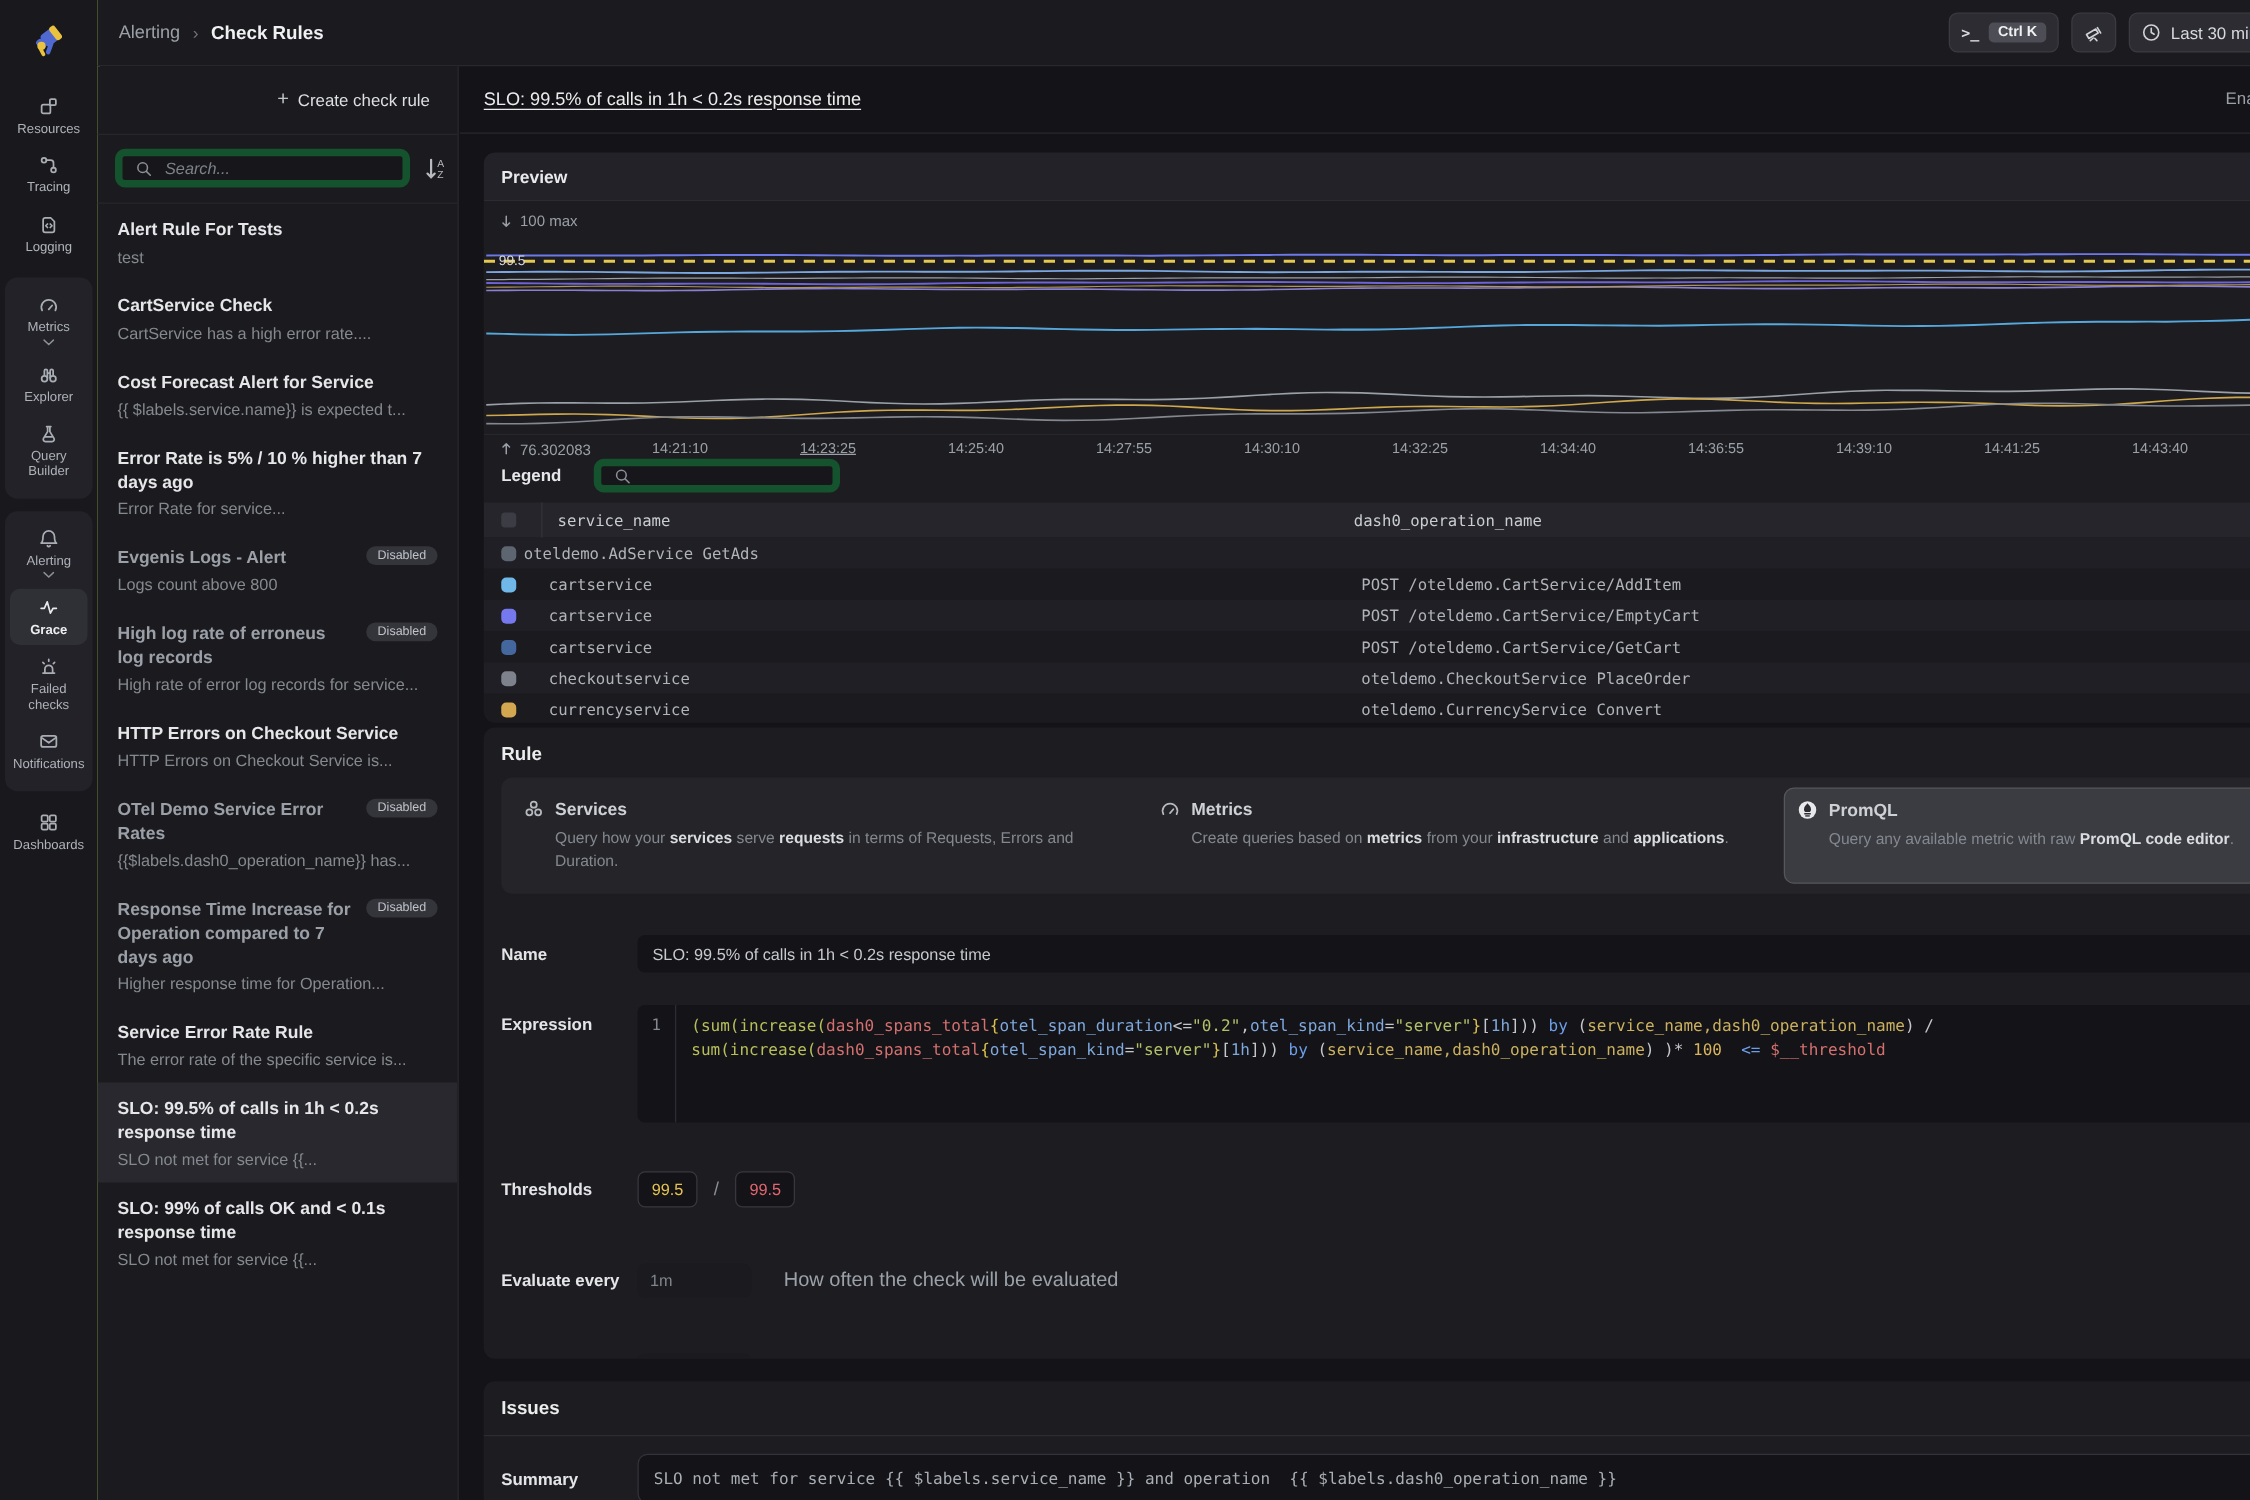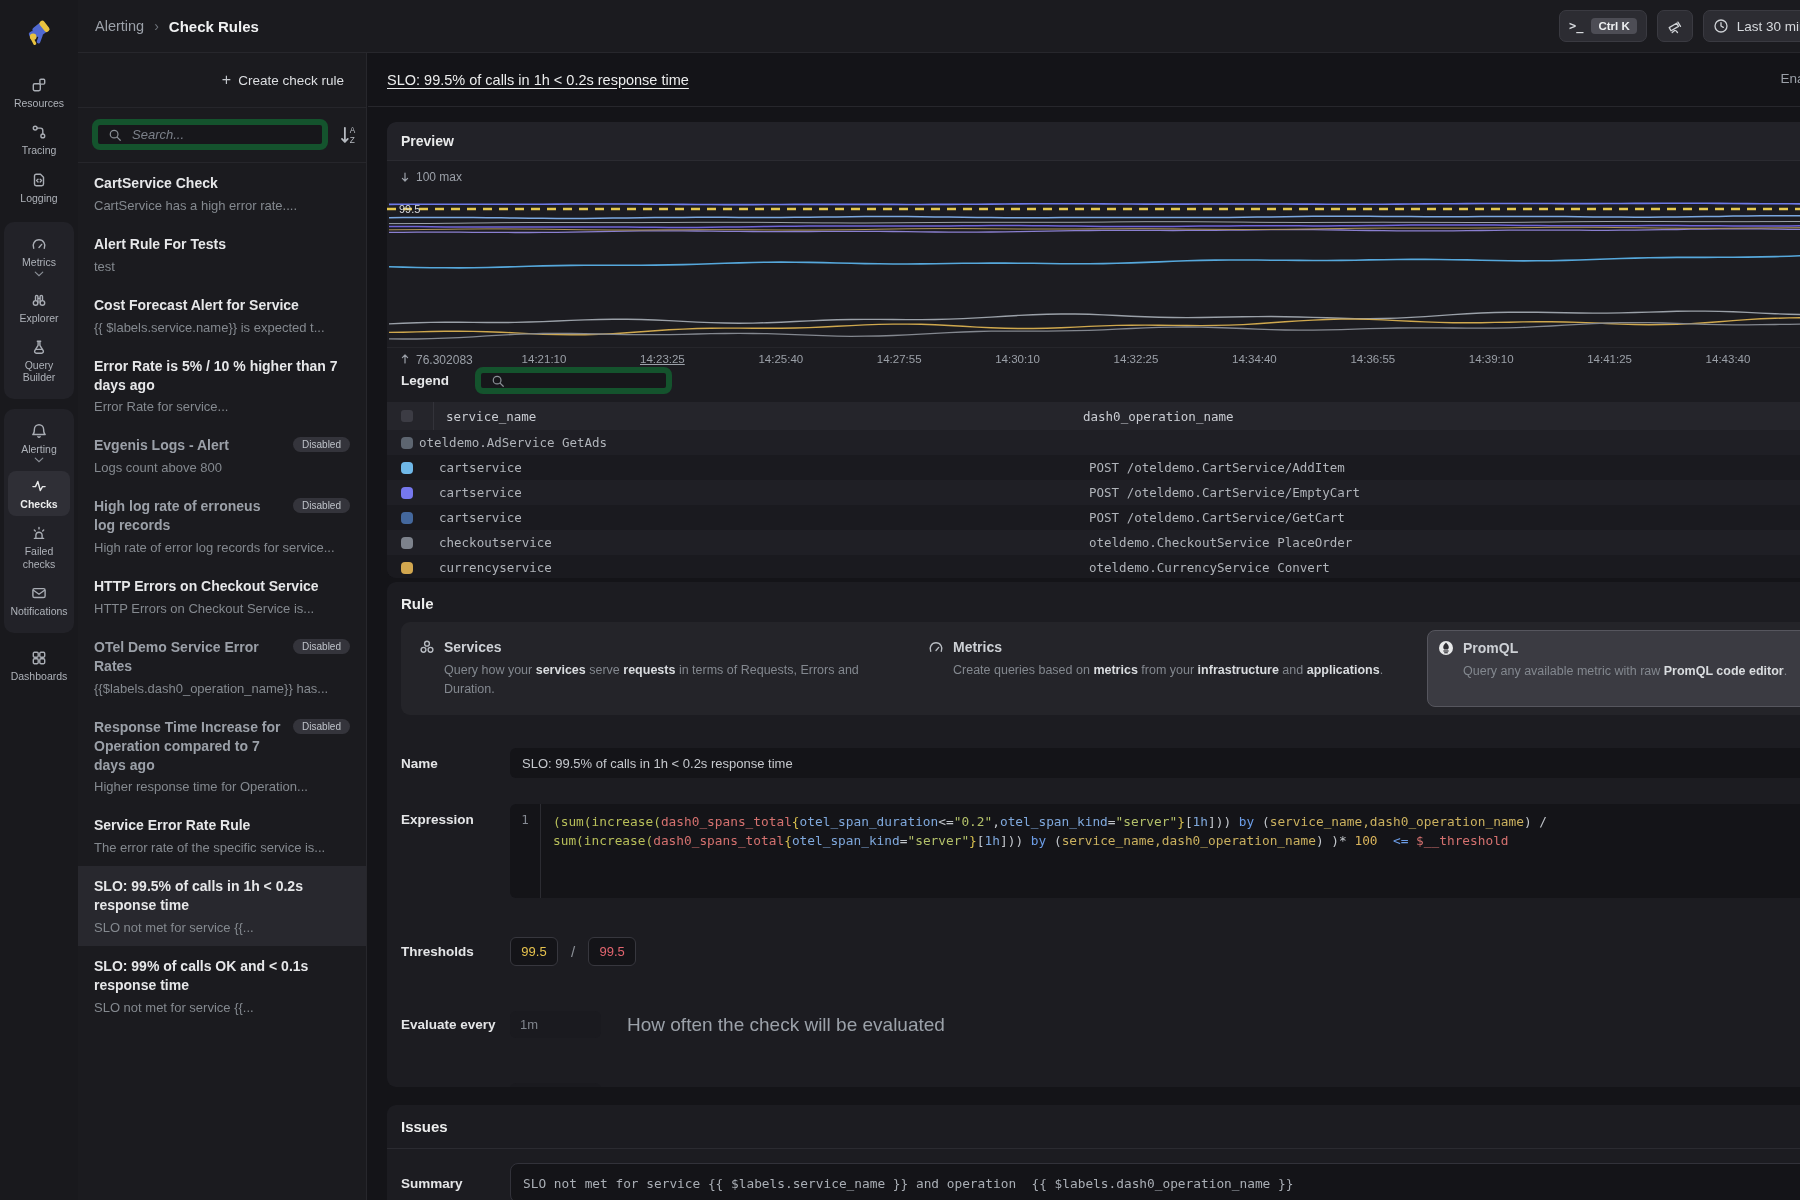--- a/index.html
+++ b/index.html
@@ -114,21 +114,21 @@
   #expr-code{padding:8px 12px;font-size:12.8px;line-height:1.5;white-space:pre;color:#c9cdd2;}
   .tok-fn{color:#b8bf5a;} .tok-m{color:#d4716f;} .tok-br{color:#d9c04e;} .tok-lb{color:#7fa8dc;}
   .tok-op{color:#c3c7cc;} .tok-st{color:#b3c06a;} .tok-pl{color:#c3c7cc;} .tok-kw{color:#6d9ee8;}
   .tok-gr{color:#cbb15f;} .tok-num{color:#d9b45c;} .tok-va{color:#d4716f;}
   .thr-box{width:46px;height:27px;background:#141418;border:1px solid #37373e;border-radius:6px;display:flex;
            align-items:center;justify-content:center;font-size:13px;cursor:text;}
   .thr-deg{color:#e6c24e;} .thr-fail{color:#e2656f;}
   .thr-slash{color:#8b9097;margin:0 13px;font-size:15px;}
   .small-input{width:91px;height:27px;background:#1a1a1f;border:none;border-radius:6px;color:#80858d;font-size:13px;
                padding:0 10px;box-sizing:border-box;outline:none;font-family:"Liberation Sans",sans-serif;}
-  .help-text{font-size:19px;color:#9ba1a9;margin-left:26px;}
+  .help-text{font-size:16px;color:#9ba1a9;margin-left:26px;}
   .grace-row{display:flex;align-items:center;margin-bottom:3px;height:27px;}
 
   
   #issues-panel{margin-top:18px;height:120px;}
   #issues-head{padding:13px 14px;font-size:15px;font-weight:700;color:#eceded;border-bottom:1px solid #2b2b31;}
   #summary-row{margin-top:14px;}
   #summary-input{height:38px;background:#141418;border:1px solid #32323a;border-radius:8px;color:#a9aeb5;
                  font-size:12.8px;font-family:"DejaVu Sans Mono",monospace;}
 </style>
 </head>
@@ -213,21 +213,21 @@
             <span class="rail-chev">
               <svg viewBox="0 0 12 7" width="10" height="6" fill="none" stroke="currentColor" stroke-width="1.4" stroke-linecap="round">
                 <path d="M1.5 1.2 6 5.4l4.5-4.2"></path>
               </svg>
             </span>
           </div>
           <div class="rail-item active">
             <span class="ric"><svg viewBox="0 0 16 16" width="16" height="16" fill="none" stroke="currentColor" stroke-width="1.4" stroke-linecap="round" stroke-linejoin="round">
                 <path d="M1.9 8.6h2.6L6.8 3.5l2.5 9 2.2-3.9h2.6"></path>
               </svg></span>
-            <span class="rail-label">Checks</span>
+            <span class="rail-label">Grace</span>
           </div>
           <div class="rail-item">
             <span class="ric"><svg viewBox="0 0 16 16" width="16" height="16" fill="none" stroke="currentColor" stroke-width="1.4" stroke-linecap="round" stroke-linejoin="round">
                 <path d="M3.4 13.4h9.2M4.9 13.4v-3.1a3.1 3.1 0 0 1 6.2 0v3.1"></path>
                 <path d="M8 2.5v1.4M3.3 4.9l1 1M12.7 4.9l-1 1"></path>
               </svg></span>
             <span class="rail-label">Failed checks</span>
           </div>
           <div class="rail-item">
             <span class="ric"><svg viewBox="0 0 16 16" width="16" height="16" fill="none" stroke="currentColor" stroke-width="1.4" stroke-linecap="round" stroke-linejoin="round">
@@ -302,29 +302,29 @@
         <svg viewBox="0 0 16 16" fill="none" stroke="currentColor" stroke-width="1.3" stroke-linecap="round" stroke-linejoin="round">
           <path d="M5 2.8v10.2M5 13 2.9 10.8M5 13l2.1-2.2"></path>
           <text x="8.6" y="6.8" font-size="6" fill="currentColor" stroke="none" font-family="Liberation Sans">A</text>
           <text x="8.6" y="13.6" font-size="6" fill="currentColor" stroke="none" font-family="Liberation Sans">Z</text>
         </svg>
       </div>
     </div>
     <div id="rule-list">
         <div class="rule-item">
           <div class="item-head">
+            <span class="item-title">Alert Rule For Tests</span>
+          </div>
+          <div class="item-sub">test</div>
+        </div>
+        <div class="rule-item">
+          <div class="item-head">
             <span class="item-title">CartService Check</span>
           </div>
           <div class="item-sub">CartService has a high error rate....</div>
-        </div>
-        <div class="rule-item">
-          <div class="item-head">
-            <span class="item-title">Alert Rule For Tests</span>
-          </div>
-          <div class="item-sub">test</div>
         </div>
         <div class="rule-item">
           <div class="item-head">
             <span class="item-title">Cost Forecast Alert for Service</span>
           </div>
           <div class="item-sub">{{ $labels.service.name}} is expected t...</div>
         </div>
         <div class="rule-item">
           <div class="item-head">
             <span class="item-title">Error Rate is 5% / 10 % higher than 7 days ago</span>

